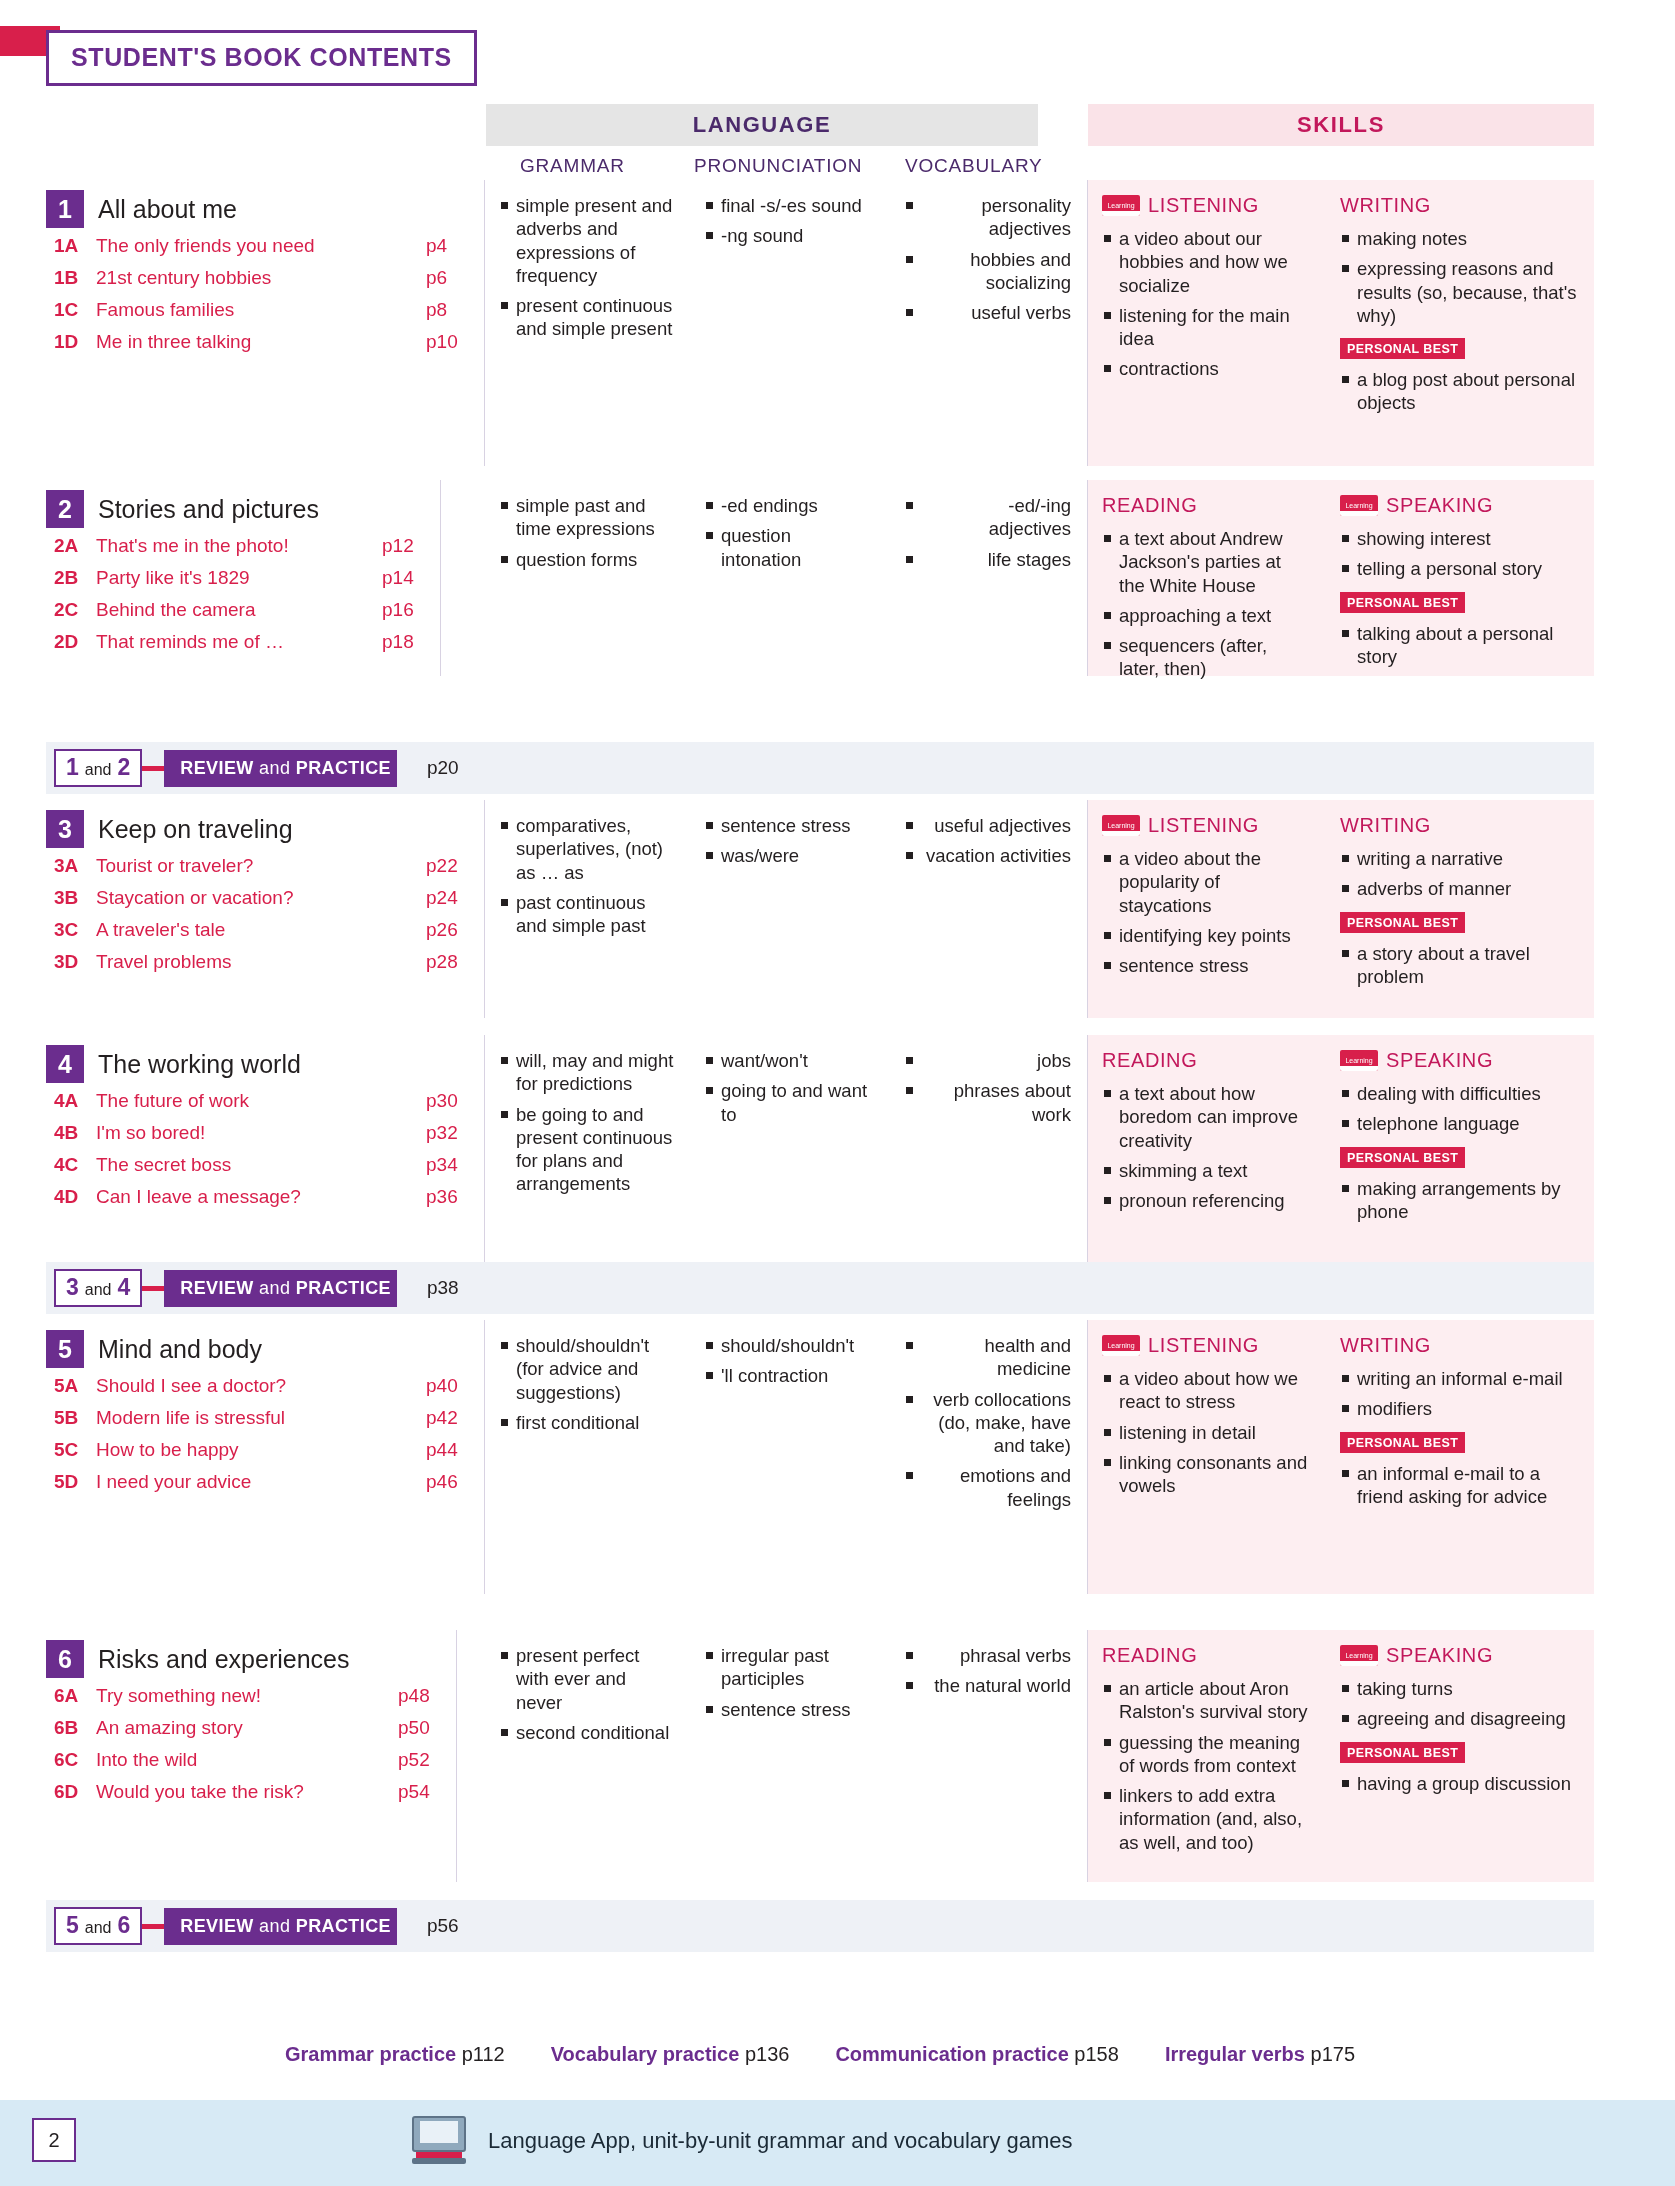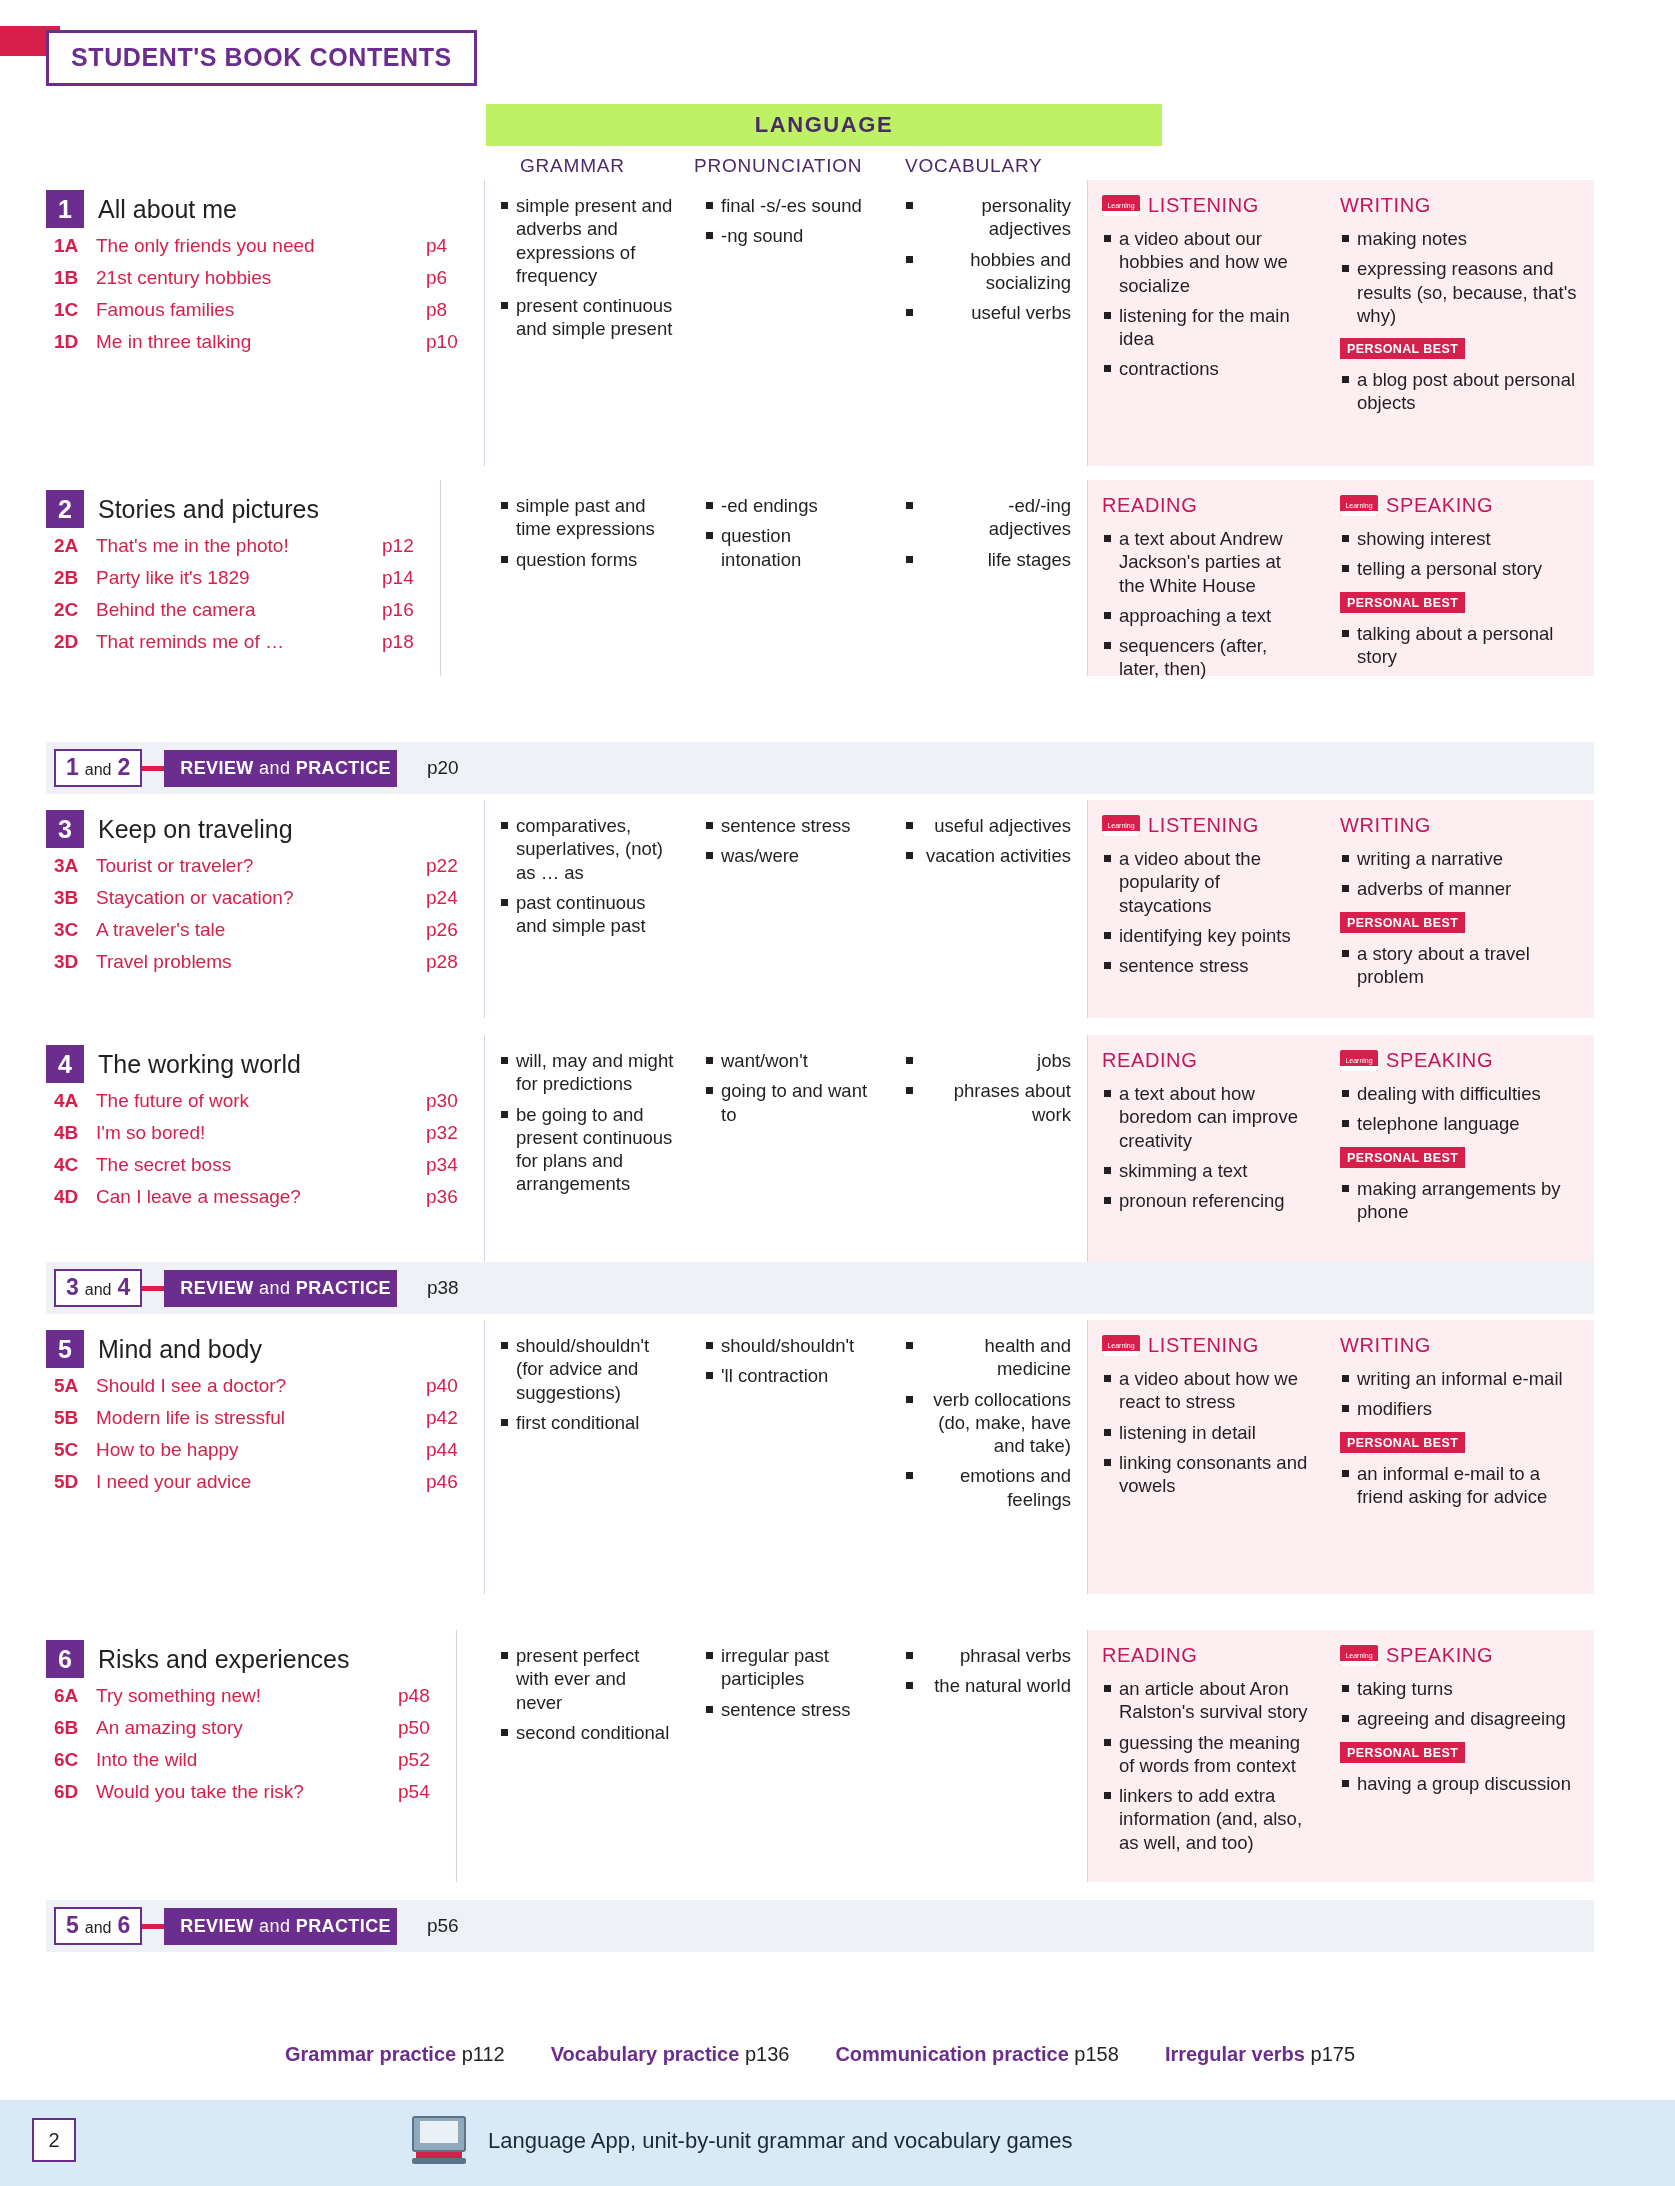--- a/index.html
+++ b/index.html
@@ -38,22 +38,22 @@
     font-size: 25px;
     font-weight: bold;
     letter-spacing: 0.6px;
     color: #6b2d8e;
   }
 
   
   .band-language {
     position: absolute;
     left: 486px; top: 104px;
-    width: 676px; height: 42px;
-    background: #bef264;
+    width: 552px; height: 42px;
+    background: #e5e5e5;
     display: flex; align-items: center; justify-content: center;
   }
   .band-language span {
     font-size: 22px; font-weight: bold; letter-spacing: 1.6px; color: #4b2a6b;
   }
   .band-skills {
     position: absolute;
     left: 1088px; top: 104px;
     width: 506px; height: 42px;
     background: #fae3e8;
@@ -281,20 +281,23 @@
 
   <div class="top-bar"></div>
 
   <div class="title-box">
     <span class="title-text">STUDENT'S BOOK CONTENTS</span>
   </div>
 
   <div class="band-language">
     <span>LANGUAGE</span>
   </div>
+  <div class="band-skills">
+    <span>SKILLS</span>
+  </div>
 
   <div class="subhead g">GRAMMAR</div>
   <div class="subhead p">PRONUNCIATION</div>
   <div class="subhead v">VOCABULARY</div>
 
   <div id="rows-container">
       <div class="unit-row" style="top: 180px;">
         <div class="col-left">
           <div class="unit-head">
             <div class="unit-num">1</div>

